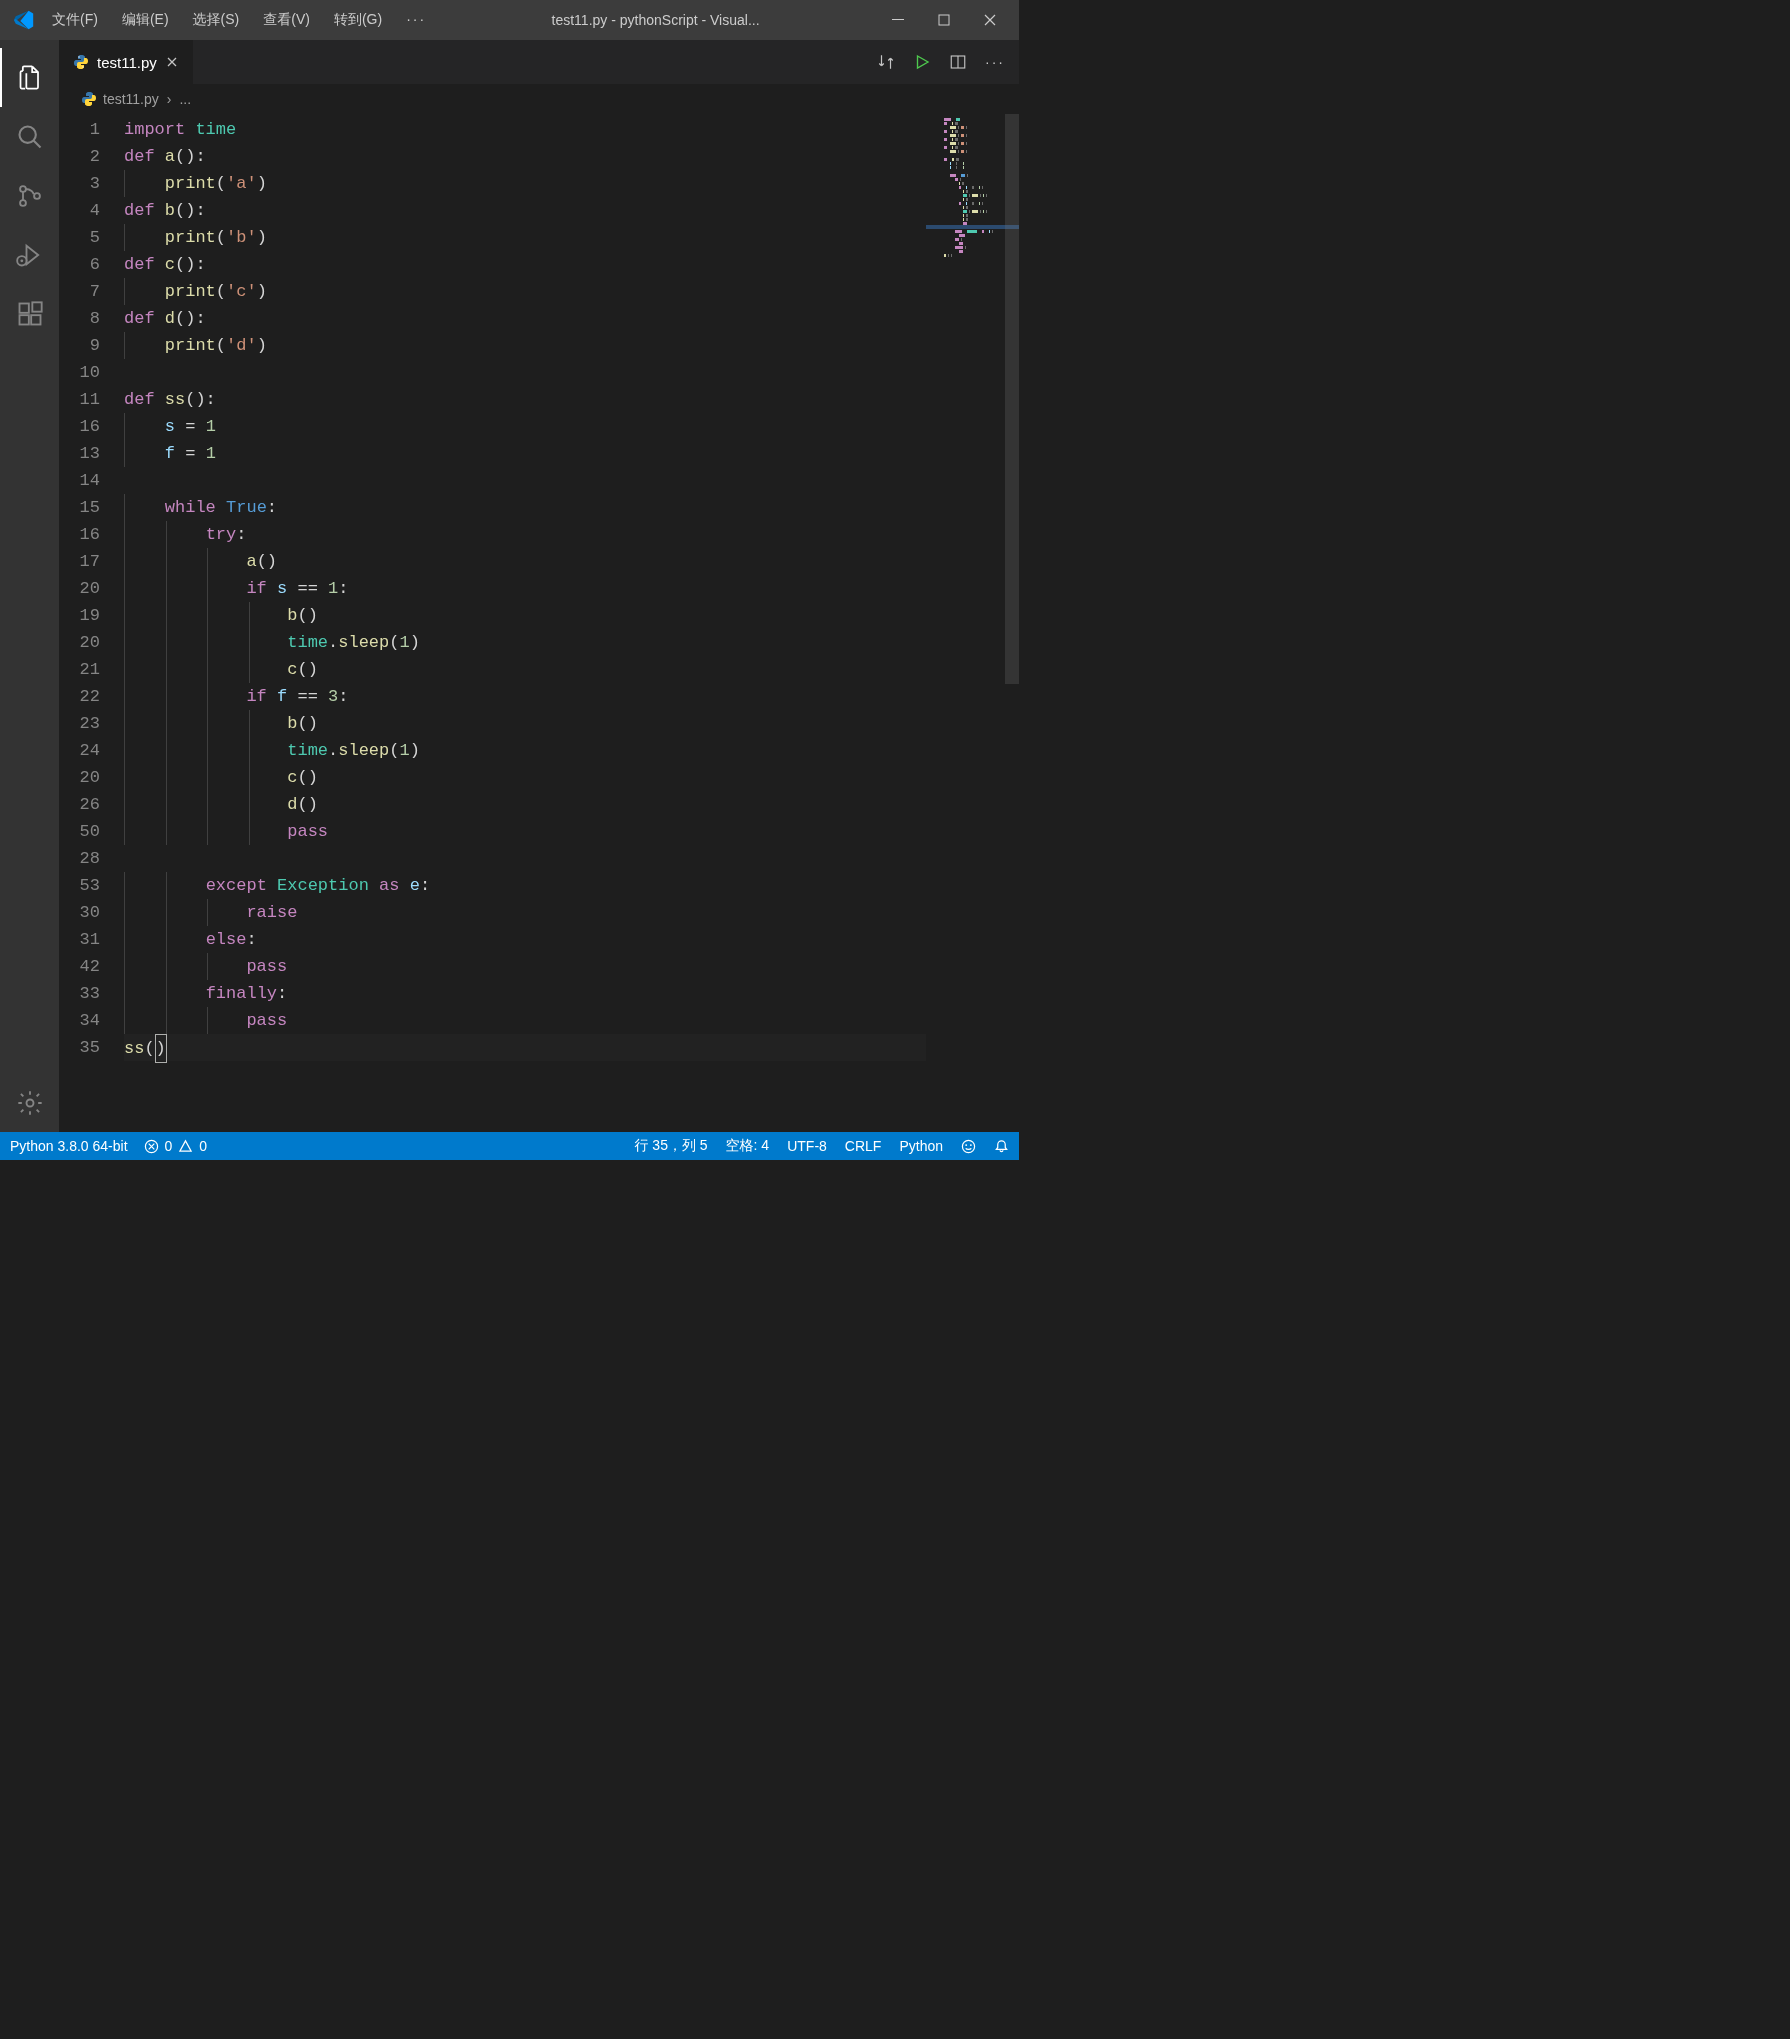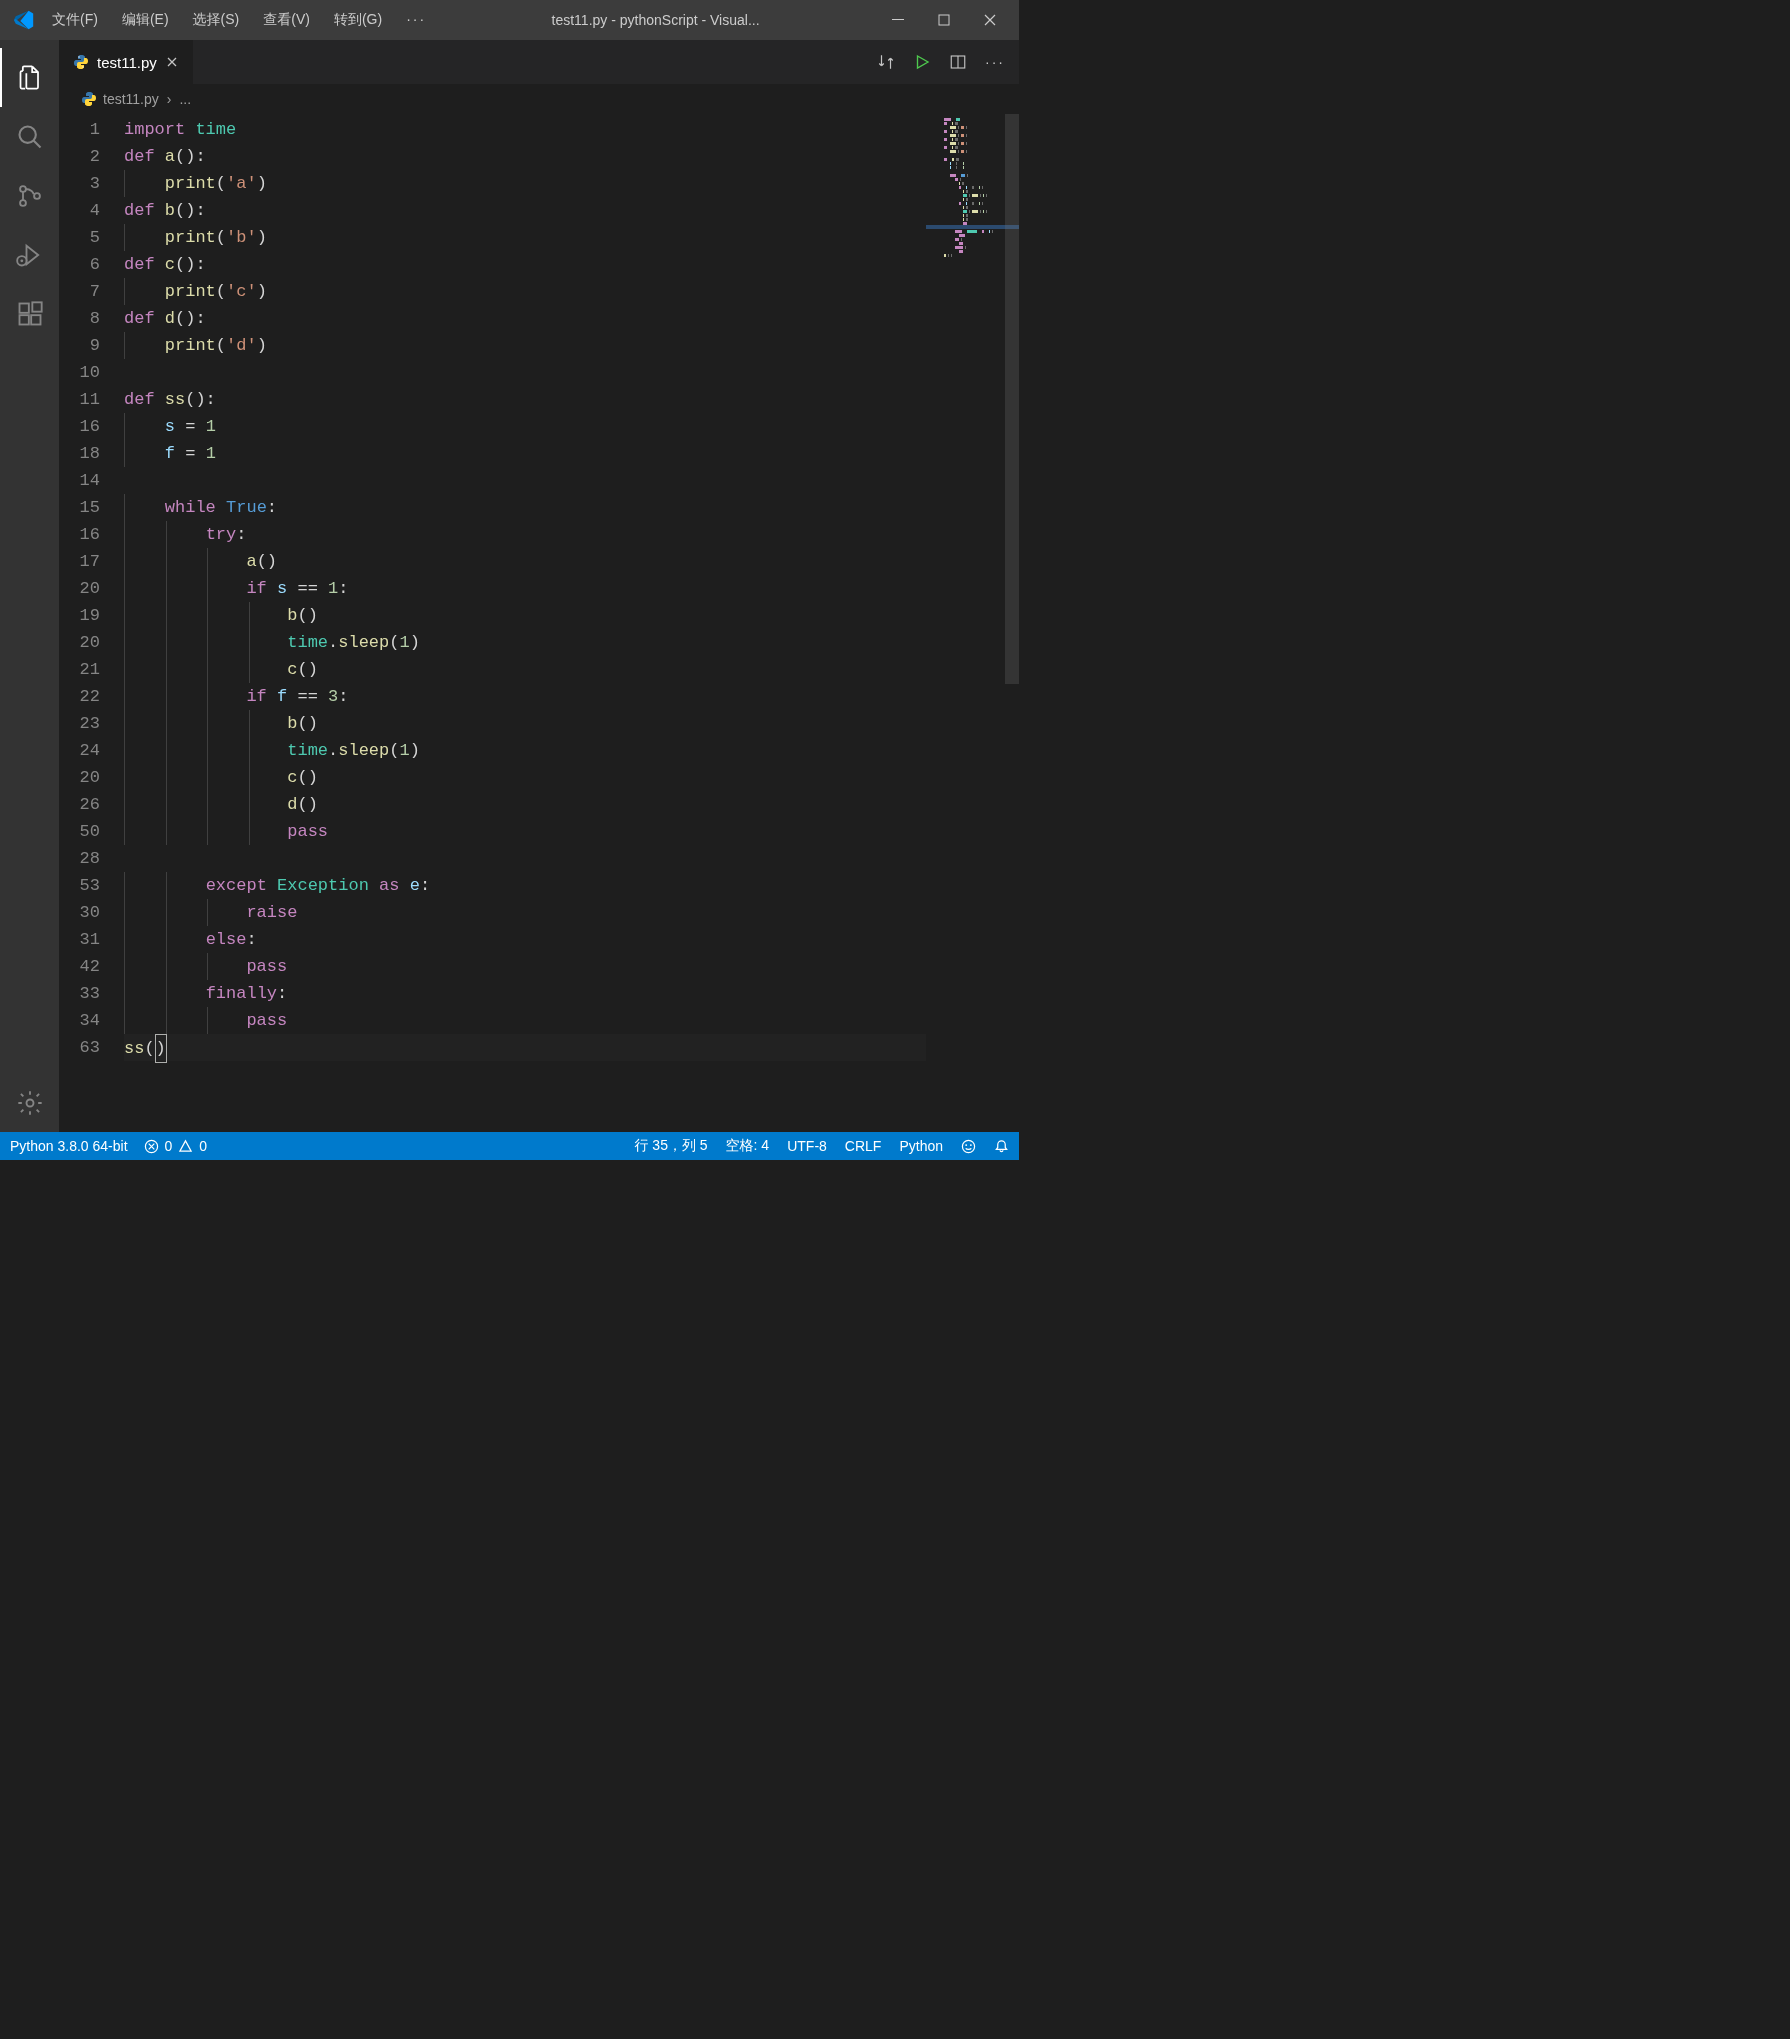--- a/index.html
+++ b/index.html
@@ -288,21 +288,21 @@
           <div>3</div>
           <div>4</div>
           <div>5</div>
           <div>6</div>
           <div>7</div>
           <div>8</div>
           <div>9</div>
           <div>10</div>
           <div>11</div>
           <div>16</div>
-          <div>18</div>
+          <div>13</div>
           <div>14</div>
           <div>15</div>
           <div>16</div>
           <div>17</div>
           <div>20</div>
           <div>19</div>
           <div>20</div>
           <div>21</div>
           <div>22</div>
           <div>23</div>
@@ -310,21 +310,21 @@
           <div>20</div>
           <div>26</div>
           <div>50</div>
           <div>28</div>
           <div>53</div>
           <div>30</div>
           <div>31</div>
           <div>42</div>
           <div>33</div>
           <div>34</div>
-          <div>63</div>
+          <div>35</div>
         </div>
       <div class="code" id="code"><div class="line"><span class="tok-kw">import</span><span class="tok-plain"> </span><span class="tok-mod">time</span></div><div class="line"><span class="tok-kw">def</span><span class="tok-plain"> </span><span class="tok-fn">a</span><span class="tok-pun">():</span></div><div class="line"><span class="indent-guide" style="left: 0px;"></span><span class="tok-plain">    </span><span class="tok-fn">print</span><span class="tok-pun">(</span><span class="tok-str">'a'</span><span class="tok-pun">)</span></div><div class="line"><span class="tok-kw">def</span><span class="tok-plain"> </span><span class="tok-fn">b</span><span class="tok-pun">():</span></div><div class="line"><span class="indent-guide" style="left: 0px;"></span><span class="tok-plain">    </span><span class="tok-fn">print</span><span class="tok-pun">(</span><span class="tok-str">'b'</span><span class="tok-pun">)</span></div><div class="line"><span class="tok-kw">def</span><span class="tok-plain"> </span><span class="tok-fn">c</span><span class="tok-pun">():</span></div><div class="line"><span class="indent-guide" style="left: 0px;"></span><span class="tok-plain">    </span><span class="tok-fn">print</span><span class="tok-pun">(</span><span class="tok-str">'c'</span><span class="tok-pun">)</span></div><div class="line"><span class="tok-kw">def</span><span class="tok-plain"> </span><span class="tok-fn">d</span><span class="tok-pun">():</span></div><div class="line"><span class="indent-guide" style="left: 0px;"></span><span class="tok-plain">    </span><span class="tok-fn">print</span><span class="tok-pun">(</span><span class="tok-str">'d'</span><span class="tok-pun">)</span></div><div class="line"></div><div class="line"><span class="tok-kw">def</span><span class="tok-plain"> </span><span class="tok-fn">ss</span><span class="tok-pun">():</span></div><div class="line"><span class="indent-guide" style="left: 0px;"></span><span class="tok-plain">    </span><span class="tok-var">s</span><span class="tok-plain"> </span><span class="tok-pun">=</span><span class="tok-plain"> </span><span class="tok-num">1</span></div><div class="line"><span class="indent-guide" style="left: 0px;"></span><span class="tok-plain">    </span><span class="tok-var">f</span><span class="tok-plain"> </span><span class="tok-pun">=</span><span class="tok-plain"> </span><span class="tok-num">1</span></div><div class="line"></div><div class="line"><span class="indent-guide" style="left: 0px;"></span><span class="tok-plain">    </span><span class="tok-kw">while</span><span class="tok-plain"> </span><span class="tok-const">True</span><span class="tok-pun">:</span></div><div class="line"><span class="indent-guide" style="left: 0px;"></span><span class="indent-guide" style="left: 42px;"></span><span class="tok-plain">        </span><span class="tok-kw">try</span><span class="tok-pun">:</span></div><div class="line"><span class="indent-guide" style="left: 0px;"></span><span class="indent-guide" style="left: 42px;"></span><span class="indent-guide" style="left: 83px;"></span><span class="tok-plain">            </span><span class="tok-fn">a</span><span class="tok-pun">()</span></div><div class="line"><span class="indent-guide" style="left: 0px;"></span><span class="indent-guide" style="left: 42px;"></span><span class="indent-guide" style="left: 83px;"></span><span class="tok-plain">            </span><span class="tok-kw">if</span><span class="tok-plain"> </span><span class="tok-var">s</span><span class="tok-plain"> </span><span class="tok-pun">==</span><span class="tok-plain"> </span><span class="tok-num">1</span><span class="tok-pun">:</span></div><div class="line"><span class="indent-guide" style="left: 0px;"></span><span class="indent-guide" style="left: 42px;"></span><span class="indent-guide" style="left: 83px;"></span><span class="indent-guide" style="left: 125px;"></span><span class="tok-plain">                </span><span class="tok-fn">b</span><span class="tok-pun">()</span></div><div class="line"><span class="indent-guide" style="left: 0px;"></span><span class="indent-guide" style="left: 42px;"></span><span class="indent-guide" style="left: 83px;"></span><span class="indent-guide" style="left: 125px;"></span><span class="tok-plain">                </span><span class="tok-mod">time</span><span class="tok-pun">.</span><span class="tok-fn">sleep</span><span class="tok-pun">(</span><span class="tok-num">1</span><span class="tok-pun">)</span></div><div class="line"><span class="indent-guide" style="left: 0px;"></span><span class="indent-guide" style="left: 42px;"></span><span class="indent-guide" style="left: 83px;"></span><span class="indent-guide" style="left: 125px;"></span><span class="tok-plain">                </span><span class="tok-fn">c</span><span class="tok-pun">()</span></div><div class="line"><span class="indent-guide" style="left: 0px;"></span><span class="indent-guide" style="left: 42px;"></span><span class="indent-guide" style="left: 83px;"></span><span class="tok-plain">            </span><span class="tok-kw">if</span><span class="tok-plain"> </span><span class="tok-var">f</span><span class="tok-plain"> </span><span class="tok-pun">==</span><span class="tok-plain"> </span><span class="tok-num">3</span><span class="tok-pun">:</span></div><div class="line"><span class="indent-guide" style="left: 0px;"></span><span class="indent-guide" style="left: 42px;"></span><span class="indent-guide" style="left: 83px;"></span><span class="indent-guide" style="left: 125px;"></span><span class="tok-plain">                </span><span class="tok-fn">b</span><span class="tok-pun">()</span></div><div class="line"><span class="indent-guide" style="left: 0px;"></span><span class="indent-guide" style="left: 42px;"></span><span class="indent-guide" style="left: 83px;"></span><span class="indent-guide" style="left: 125px;"></span><span class="tok-plain">                </span><span class="tok-mod">time</span><span class="tok-pun">.</span><span class="tok-fn">sleep</span><span class="tok-pun">(</span><span class="tok-num">1</span><span class="tok-pun">)</span></div><div class="line"><span class="indent-guide" style="left: 0px;"></span><span class="indent-guide" style="left: 42px;"></span><span class="indent-guide" style="left: 83px;"></span><span class="indent-guide" style="left: 125px;"></span><span class="tok-plain">                </span><span class="tok-fn">c</span><span class="tok-pun">()</span></div><div class="line"><span class="indent-guide" style="left: 0px;"></span><span class="indent-guide" style="left: 42px;"></span><span class="indent-guide" style="left: 83px;"></span><span class="indent-guide" style="left: 125px;"></span><span class="tok-plain">                </span><span class="tok-fn">d</span><span class="tok-pun">()</span></div><div class="line"><span class="indent-guide" style="left: 0px;"></span><span class="indent-guide" style="left: 42px;"></span><span class="indent-guide" style="left: 83px;"></span><span class="indent-guide" style="left: 125px;"></span><span class="tok-plain">                </span><span class="tok-kw">pass</span></div><div class="line"></div><div class="line"><span class="indent-guide" style="left: 0px;"></span><span class="indent-guide" style="left: 42px;"></span><span class="tok-plain">        </span><span class="tok-kw">except</span><span class="tok-plain"> </span><span class="tok-mod">Exception</span><span class="tok-plain"> </span><span class="tok-kw">as</span><span class="tok-plain"> </span><span class="tok-var">e</span><span class="tok-pun">:</span></div><div class="line"><span class="indent-guide" style="left: 0px;"></span><span class="indent-guide" style="left: 42px;"></span><span class="indent-guide" style="left: 83px;"></span><span class="tok-plain">            </span><span class="tok-kw">raise</span></div><div class="line"><span class="indent-guide" style="left: 0px;"></span><span class="indent-guide" style="left: 42px;"></span><span class="tok-plain">        </span><span class="tok-kw">else</span><span class="tok-pun">:</span></div><div class="line"><span class="indent-guide" style="left: 0px;"></span><span class="indent-guide" style="left: 42px;"></span><span class="indent-guide" style="left: 83px;"></span><span class="tok-plain">            </span><span class="tok-kw">pass</span></div><div class="line"><span class="indent-guide" style="left: 0px;"></span><span class="indent-guide" style="left: 42px;"></span><span class="tok-plain">        </span><span class="tok-kw">finally</span><span class="tok-pun">:</span></div><div class="line"><span class="indent-guide" style="left: 0px;"></span><span class="indent-guide" style="left: 42px;"></span><span class="indent-guide" style="left: 83px;"></span><span class="tok-plain">            </span><span class="tok-kw">pass</span></div><div class="line cursor-line"><span class="tok-fn">ss</span><span class="tok-pun">(</span><span class="cursor-box tok-pun">)</span></div></div>
       <div class="minimap">
         <div class="minimap-inner" id="minimap-inner">
             <div class="mline">
               <span class="mb mm-kw" style="width: 7px;"></span>
               <span style="width: 1.1px;"></span>
               <span class="mb mm-mod" style="width: 4px;"></span>
             </div>
             <div class="mline">

